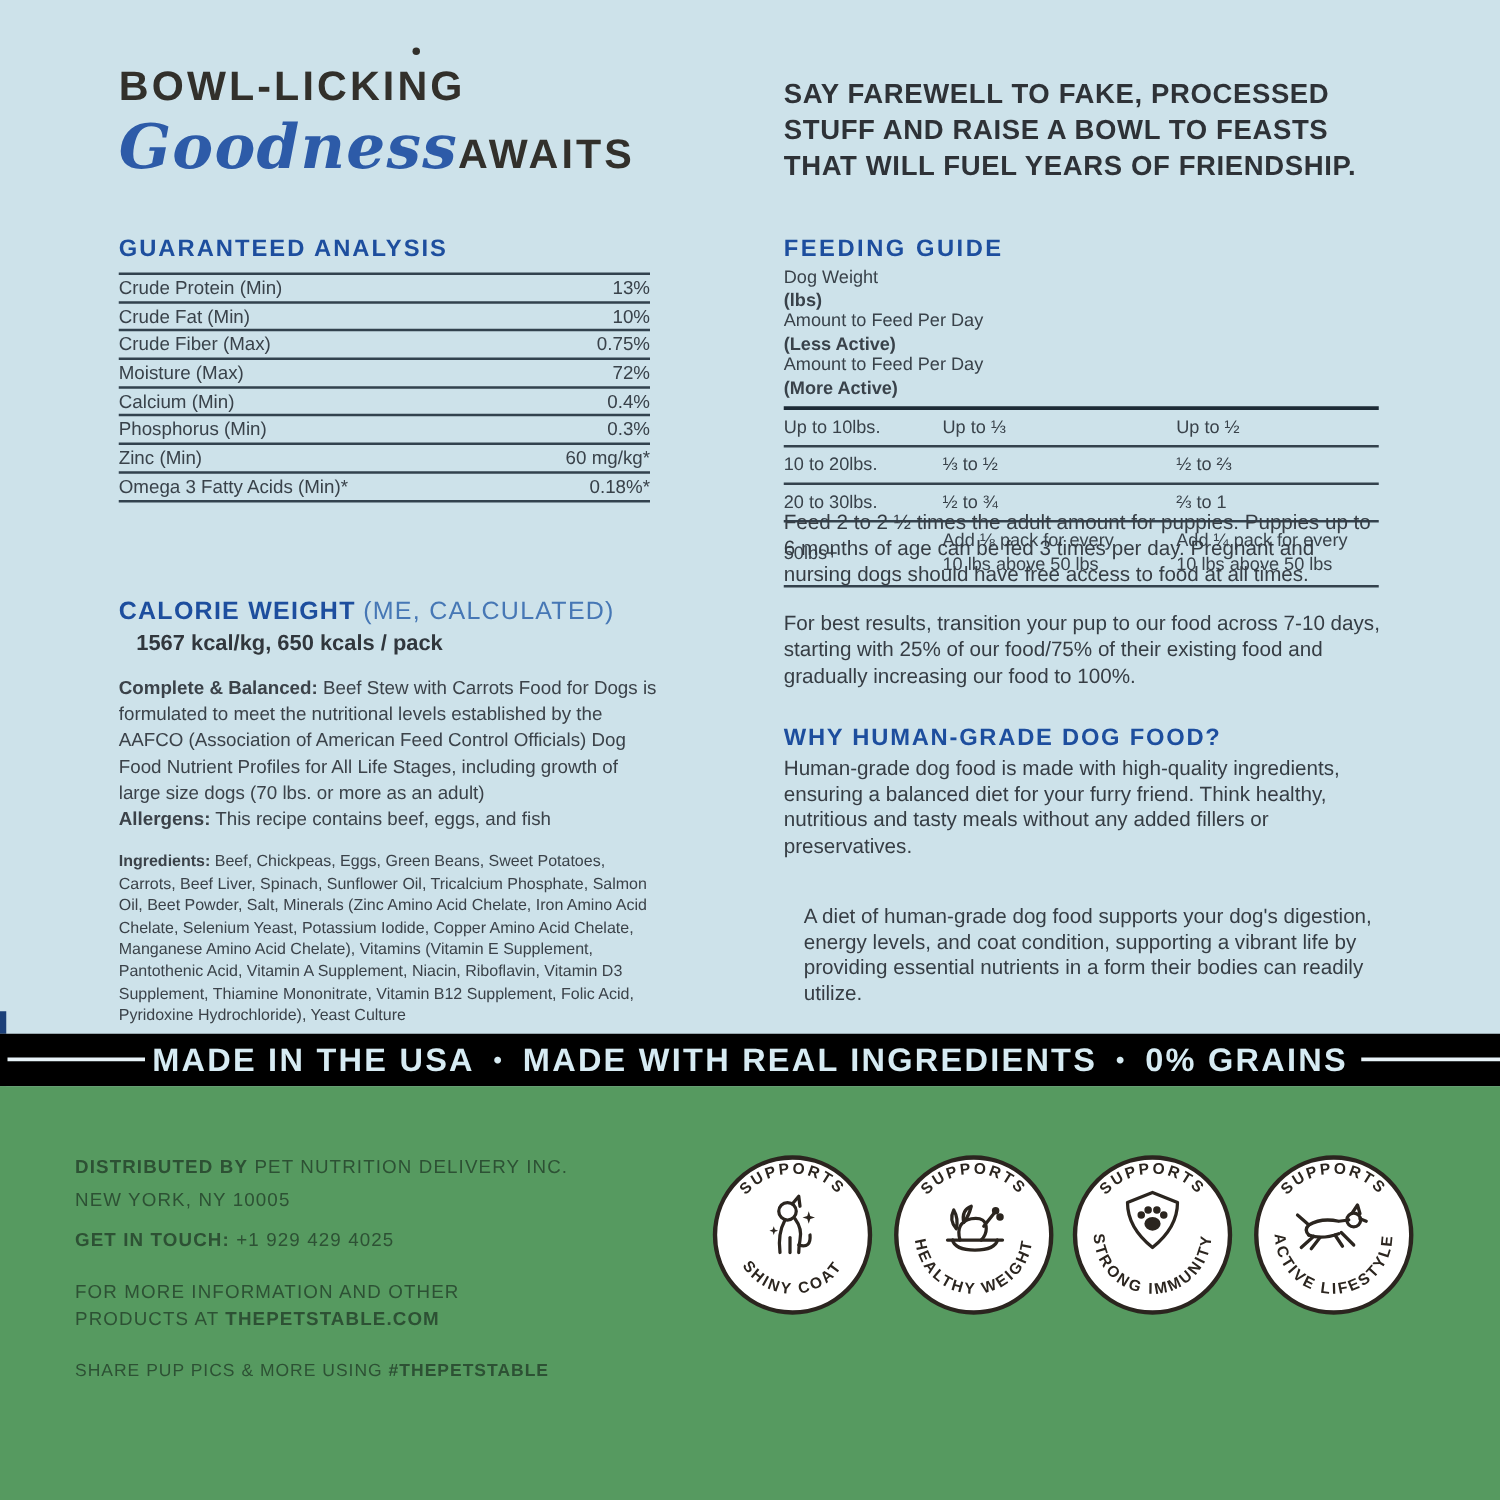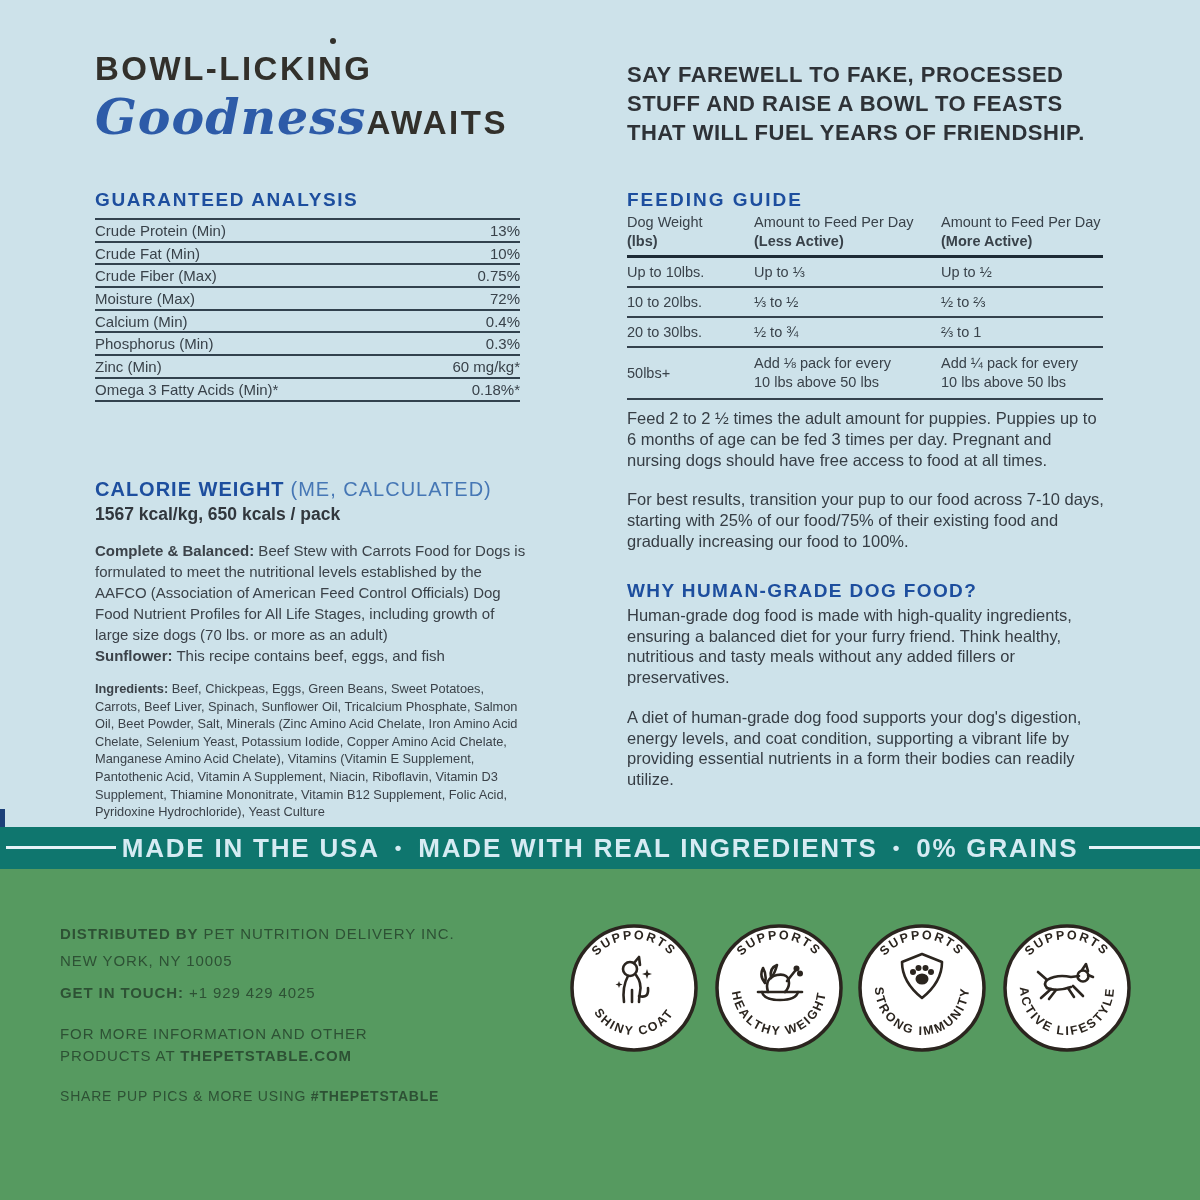--- a/index.html
+++ b/index.html
@@ -21,49 +21,49 @@
   .ga-title{position:absolute;left:95px;top:189px;}
   .ga-table{position:absolute;left:95px;top:218px;width:425px;border-top:2px solid #32424e;}
   .ga-row{display:flex;justify-content:space-between;align-items:center;height:20.7px;border-bottom:2px solid #32424e;font-size:15px;color:#39424a;}
   .ga-row .val{text-align:right;}
   .ga-footnote{position:absolute;left:95px;top:427px;font-size:14.5px;line-height:21px;color:#3a4148;}
 
   
   .calorie-title{position:absolute;left:95px;top:478px;font-size:20px;}
   .calorie-main{font-weight:700;letter-spacing:1px;color:#1d4e9e;}
   .calorie-suffix{font-weight:400;letter-spacing:1px;color:#4677b5;margin-left:6px;}
-  .calorie-value{position:absolute;left:95px;top:504px;font-size:17.5px;font-weight:700;color:#31373d;}
+  .calorie-value{position:absolute;left:109px;top:504px;font-size:17.5px;font-weight:700;color:#31373d;}
 
   .body-par{color:#3b4249;font-size:15px;line-height:21px;}
   .cb-par{position:absolute;left:95px;top:540px;width:432px;}
   .allergens-par{position:absolute;left:95px;top:645px;width:432px;}
   .ingredients-par{position:absolute;left:95px;top:680px;width:432px;font-size:12.8px;line-height:17.6px;color:#3b4249;}
   .bold-lead{font-weight:700;}
 
   
   .fg-title{position:absolute;left:627px;top:189px;letter-spacing:2px;}
   .fg-table{position:absolute;left:627px;top:214px;width:476px;font-size:14.5px;color:#39424a;}
-  .fg-head{display:flex;padding-bottom:6px;border-bottom:3.5px solid #1d2b36;}
+  .fg-head{display:flex;padding-bottom:6px;border-bottom:3.5px solid #1d2b36;flex-direction:column;}
   .fg-col1{width:127px;}
   .fg-col2{width:187px;}
   .fg-col3{width:162px;}
   .fg-head .l2{font-weight:700;margin-top:3px;}
   .fg-row{display:flex;align-items:center;padding:6px 0;border-bottom:2px solid #34424d;}
   .fg-row.multiline{line-height:19px;}
 
   .fg-note1{position:absolute;left:627px;top:408px;width:482px;font-size:16.5px;line-height:21px;color:#363d44;}
   .fg-note2{position:absolute;left:627px;top:489px;width:482px;font-size:16.5px;line-height:21px;color:#363d44;}
 
   
   .why-title{position:absolute;left:627px;top:580px;letter-spacing:1.4px;}
   .why-p1{position:absolute;left:627px;top:605px;width:482px;font-size:16.5px;line-height:20.6px;color:#363d44;}
   .why-p2{position:absolute;left:627px;top:707px;width:482px;font-size:16.5px;line-height:20.6px;color:#363d44;}
 
   
-  .banner{position:absolute;left:0;top:827px;width:1200px;height:42px;background:#0f766e;display:flex;align-items:center;justify-content:center;}
+  .banner{position:absolute;left:0;top:827px;width:1200px;height:42px;background:#000000;display:flex;align-items:center;justify-content:center;}
   .banner-text{font-size:26px;font-weight:700;letter-spacing:1.8px;color:#d6ebf3;white-space:nowrap;}
   .banner-bullet{font-size:19px;margin:0 15px;position:relative;top:-3px;}
   .banner-line{position:absolute;height:3px;background:#e7f2f7;top:846px;}
   .banner-line.left{left:6px;width:110px;}
   .banner-line.right{left:1089px;width:111px;}
   .edge-notch-navy{position:absolute;left:0;top:809px;width:5px;height:18px;background:#1c4079;}
   .edge-notch-green{position:absolute;left:0;top:849px;width:5px;height:20px;background:#569a60;}
 
   
   .footer{position:absolute;left:0;top:869px;width:1200px;height:331px;background:#569a60;color:#2d5134;}
@@ -139,21 +139,21 @@
       </div>
   </div>
 
   <div class="calorie-title">
     <span class="calorie-main">CALORIE WEIGHT</span><span class="calorie-suffix">(ME, CALCULATED)</span>
   </div>
   <div class="calorie-value">1567 kcal/kg, 650 kcals / pack</div>
 
   <p class="body-par cb-par" style="margin:0;"><span class="bold-lead">Complete &amp; Balanced:</span><span> Beef Stew with Carrots Food for Dogs is formulated to meet the nutritional levels established by the AAFCO (Association of American Feed Control Officials) Dog Food Nutrient Profiles for All Life Stages, including growth of large size dogs (70 lbs. or more as an adult)</span></p>
 
-  <p class="body-par allergens-par" style="margin:0;"><span class="bold-lead">Sunflower:</span><span> This recipe contains beef, eggs, and fish</span></p>
+  <p class="body-par allergens-par" style="margin:0;"><span class="bold-lead">Allergens:</span><span> This recipe contains beef, eggs, and fish</span></p>
 
   <p class="ingredients-par" style="margin:0;"><span class="bold-lead">Ingredients:</span><span> Beef, Chickpeas, Eggs, Green Beans, Sweet Potatoes, Carrots, Beef Liver, Spinach, Sunflower Oil, Tricalcium Phosphate, Salmon Oil, Beet Powder, Salt, Minerals (Zinc Amino Acid Chelate, Iron Amino Acid Chelate, Selenium Yeast, Potassium Iodide, Copper Amino Acid Chelate, Manganese Amino Acid Chelate), Vitamins (Vitamin E Supplement, Pantothenic Acid, Vitamin A Supplement, Niacin, Riboflavin, Vitamin D3 Supplement, Thiamine Mononitrate, Vitamin B12 Supplement, Folic Acid, Pyridoxine Hydrochloride), Yeast Culture</span></p>
 
   <div class="section-title fg-title">FEEDING GUIDE</div>
   <div class="fg-table">
     <div class="fg-head">
       <div class="fg-col1">
           <div class="l1">Dog Weight</div>
           <div class="l2">(lbs)</div>
         </div>
@@ -191,21 +191,21 @@
         <div>Add ¼ pack for every</div>
         <div>10 lbs above 50 lbs</div>
       </div>
     </div>
   </div>
   <p class="fg-note1" style="margin:0;">Feed 2 to 2 ½ times the adult amount for puppies. Puppies up to 6 months of age can be fed 3 times per day. Pregnant and nursing dogs should have free access to food at all times.</p>
   <p class="fg-note2" style="margin:0;">For best results, transition your pup to our food across 7-10 days, starting with 25% of our food/75% of their existing food and gradually increasing our food to 100%.</p>
 
   <div class="section-title why-title">WHY HUMAN-GRADE DOG FOOD?</div>
   <p class="why-p1" style="margin:0;">Human-grade dog food is made with high-quality ingredients, ensuring a balanced diet for your furry friend. Think healthy, nutritious and tasty meals without any added fillers or preservatives.</p>
-  <p class="why-p2" style="margin:0;">A diet of human-grade dog food supports your dog's digestion, energy levels, and coat condition, supporting a vibrant life by providing essential nutrients in a form their bodies can readily utilize.</p>
+  <p class="why-p2" style="margin:16px;">A diet of human-grade dog food supports your dog's digestion, energy levels, and coat condition, supporting a vibrant life by providing essential nutrients in a form their bodies can readily utilize.</p>
 
   <div class="edge-notch-navy"></div>
   <div class="edge-notch-green"></div>
 
   <div class="banner">
     <div class="banner-text">
       <span>MADE IN THE USA</span><span class="banner-bullet">•</span><span>MADE WITH REAL INGREDIENTS</span><span class="banner-bullet">•</span><span>0% GRAINS</span>
     </div>
   </div>
   <div class="banner-line left"></div>

